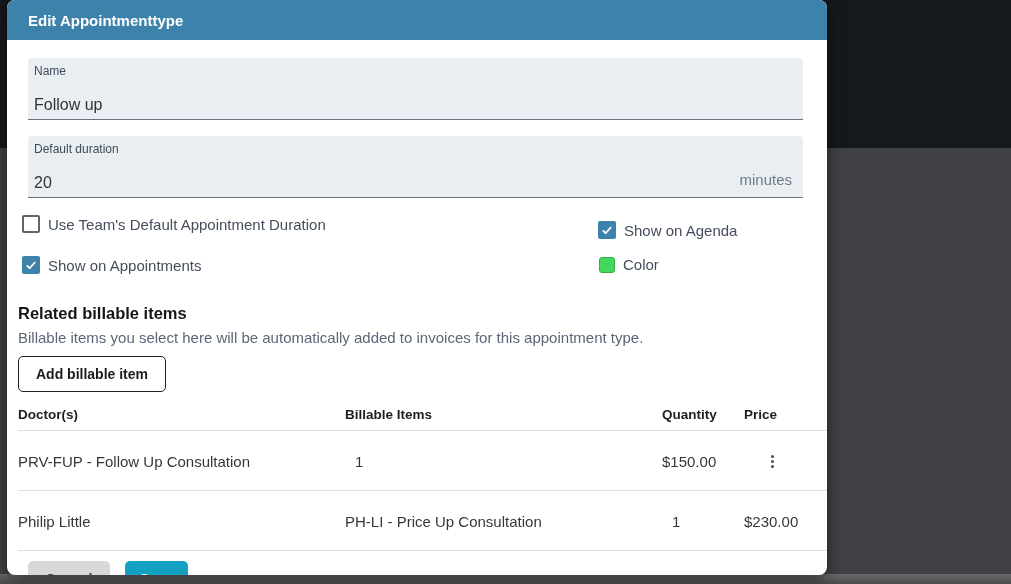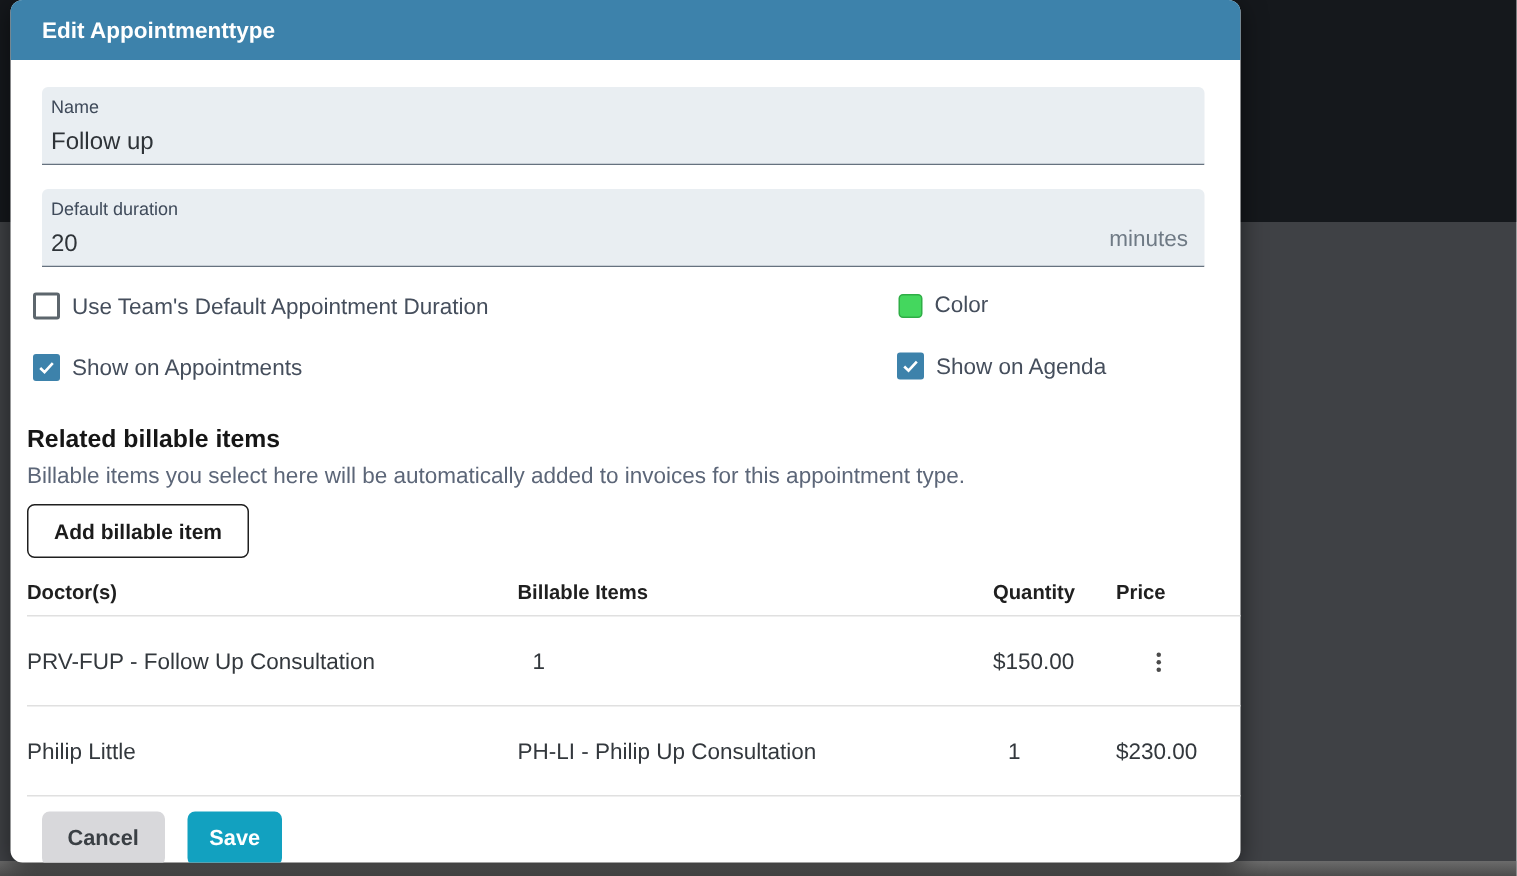--- a/index.html
+++ b/index.html
@@ -31,21 +31,21 @@
   .modal-body { padding: 0 14px 0 11px; }
 
   .field {
     margin: 0 10px; background: #e9eef2;
     border-bottom: 1px solid #66727f; border-radius: 4px 4px 0 0;
     padding: 6px 10px 5px 6px; position: relative;
   }
   .field-name { margin-top: 18px; }
   .field-duration { margin-top: 16px; }
   .field-label { font-size: 12px; color: #3f4a5a; }
-  .field-value { font-size: 16px; color: #2e3338; margin-top: 8px; }
+  .field-value { font-size: 16px; color: #2e3338; margin-top: 18px; }
   .field-suffix {
     position: absolute; right: 11px; bottom: 9px;
     font-size: 15px; color: #6f7a85;
   }
 
   .check-grid { display: flex; }
   .check-col-left { width: 576px; }
   .check-col-right { flex: 1; }
   .check-row { display: flex; align-items: center; }
   .row-1 { margin-top: 17px; }
@@ -135,32 +135,32 @@
         <div class="check-row row-2">
           <span class="checkbox checked">
             <svg viewBox="0 0 16 16">
                 <polyline points="3.2,8.4 6.5,11.6 12.8,4.6" fill="none" stroke="#ffffff" stroke-width="2"></polyline>
               </svg>
           </span>
           <span class="check-label">Show on Appointments</span>
         </div>
       </div>
       <div class="check-col-right">
-        <div class="check-row row-1">
-          <span class="swatch" style="background-color: rgb(68, 215, 94);"></span>
-          <span class="check-label">Color</span>
-        </div>
         <div class="check-row row-2">
           <span class="checkbox checked">
             <svg viewBox="0 0 16 16">
                 <polyline points="3.2,8.4 6.5,11.6 12.8,4.6" fill="none" stroke="#ffffff" stroke-width="2"></polyline>
               </svg>
           </span>
           <span class="check-label">Show on Agenda</span>
         </div>
+        <div class="check-row row-1">
+          <span class="swatch" style="background-color: rgb(68, 215, 94);"></span>
+          <span class="check-label">Color</span>
+        </div>
       </div>
     </div>
 
     <div class="section-heading">Related billable items</div>
     <div class="section-desc">Billable items you select here will be automatically added to invoices for this appointment type.</div>
 
     <button class="add-btn">Add billable item</button>
 
     <div class="table">
       <div class="t-row t-head">
@@ -177,21 +177,21 @@
         <div>$150.00</div>
         <button class="kebab">
             <i></i>
             <i></i>
             <i></i>
           </button>
       </div>
 
       <div class="t-row t-data">
         <div>Philip Little</div>
-        <div>PH-LI - Philip Up Consultation</div>
+        <div>PH-LI - Price Up Consultation</div>
         <div class="cell-qty">1</div>
         <div>$230.00</div>
         <button class="kebab">
             <i></i>
             <i></i>
             <i></i>
           </button>
       </div>
     </div>
 

